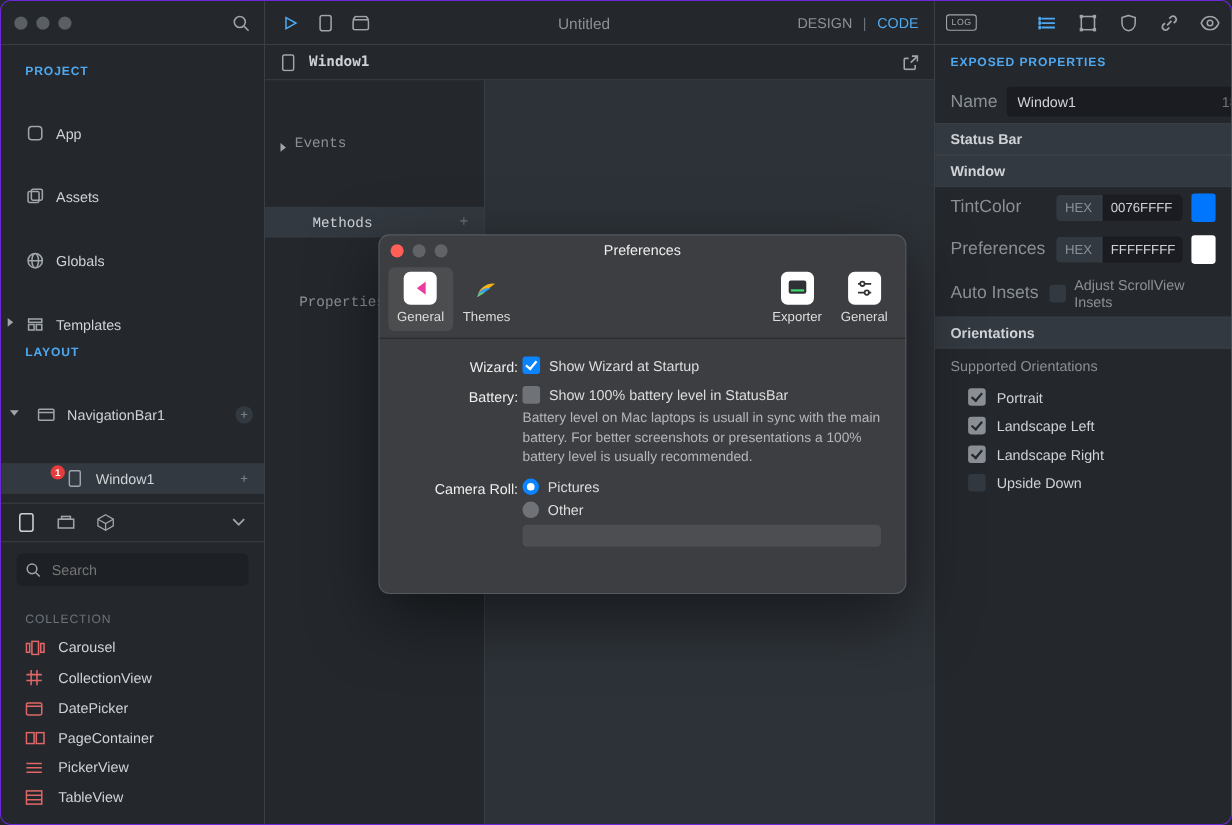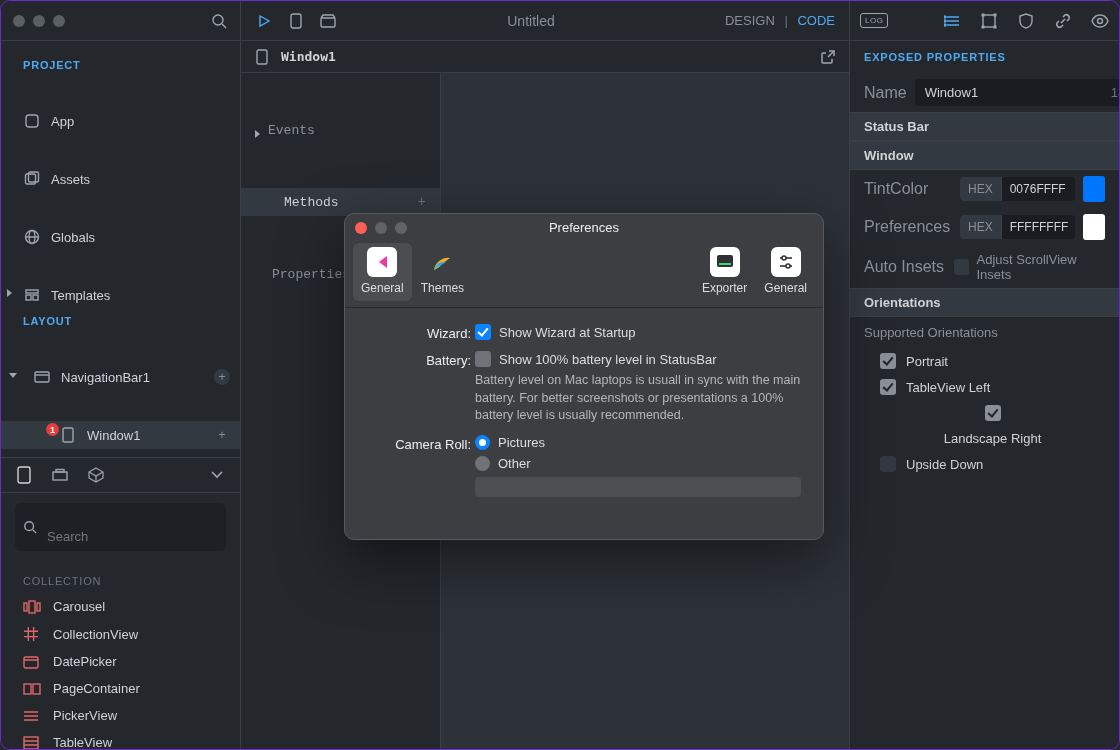--- a/index.html
+++ b/index.html
@@ -93,21 +93,21 @@
 
   .libswitch{
     display:flex;align-items:center;gap:18px;padding:8px 14px;border-bottom:1px solid var(--border);
   }
   .libswitch .spacer{flex:1;}
   .libswitch .icn.sel{color:var(--text);}
   .search{
     margin:10px 14px;background:var(--bg0);border-radius:6px;padding:6px 8px;display:flex;align-items:center;gap:8px;
   }
   .search input{
-    background:transparent;border:0;outline:0;color:var(--text);flex:1;font-size:13px;margin-top:19px;
+    background:transparent;border:0;outline:0;color:var(--text);flex:1;font-size:13px;
   }
   .liblist{padding:4px 0 12px;overflow:auto;}
   .lib-group{color:var(--text-dim2);font-size:11px;letter-spacing:0.8px;padding:10px 22px 6px;}
   .lib-item{display:flex;align-items:center;gap:12px;padding:6px 22px;color:var(--text);}
   .lib-item .licn{color:#e06767;width:18px;text-align:center;}
 
   
   .center{display:grid;grid-template-rows:32px 1fr;background:var(--bg2);}
   .crumb-bar{
     display:flex;align-items:center;background:var(--bg1);border-bottom:1px solid var(--border);
@@ -537,23 +537,23 @@
     </div>
 
     <div class="rp-section">Orientations</div>
     <div class="rp-sub">Supported Orientations</div>
     <div class="chk" style="padding-left:30px;">
       <span class="chkbox on"></span>
       <span>Portrait</span>
     </div>
     <div class="chk" style="padding-left:30px;">
       <span class="chkbox on"></span>
-      <span>TableView Left</span>
-    </div>
-    <div class="chk" style="padding-left:30px;flex-direction:column;">
+      <span>Landscape Left</span>
+    </div>
+    <div class="chk" style="padding-left:30px;">
       <span class="chkbox on"></span>
       <span>Landscape Right</span>
     </div>
     <div class="chk" style="padding-left:30px;">
       <span class="chkbox"></span>
       <span>Upside Down</span>
     </div>
   </div>
 </div>
 

